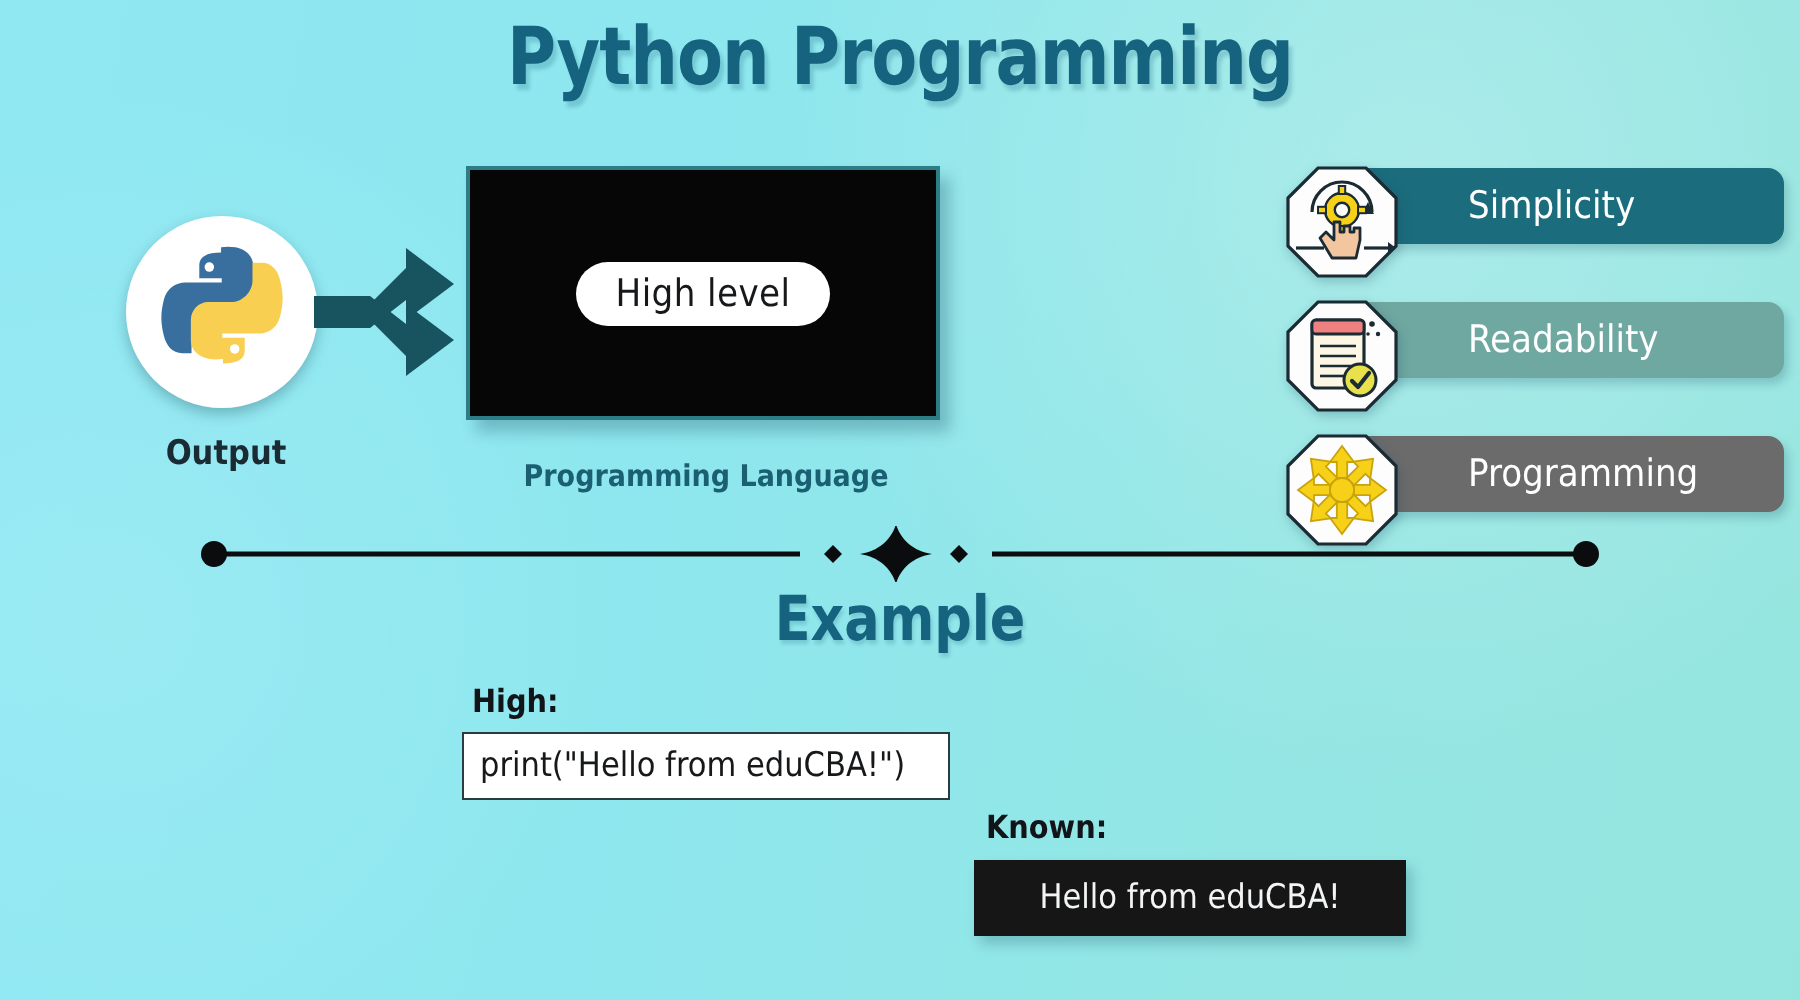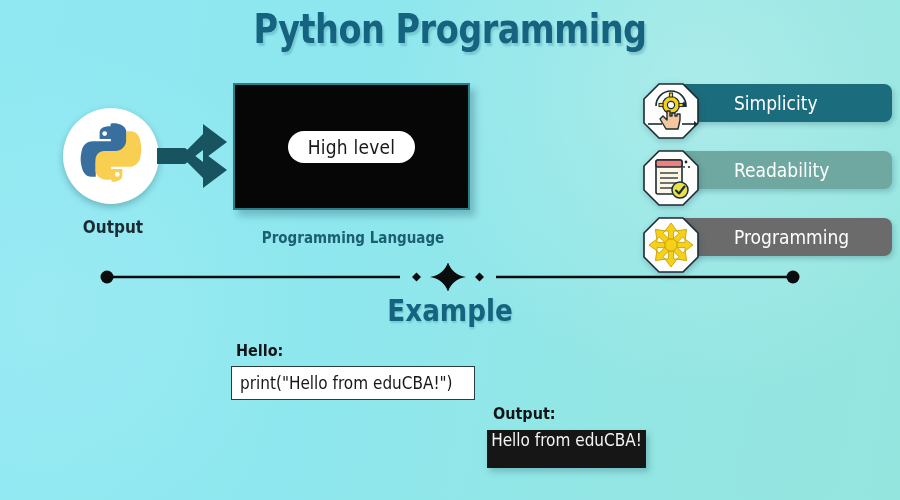--- a/index.html
+++ b/index.html
@@ -234,26 +234,26 @@
     top: 404px;
     font-size: 16px;
     font-weight: bold;
     color: #111418;
     font-family: "DejaVu Sans Condensed", "Liberation Sans Narrow", "Liberation Sans", sans-serif;
   }
   #output-box {
     position: absolute;
     left: 487px;
     top: 430px;
-    width: 159px;
+    width: 216px;
     height: 38px;
     background: #161616;
     box-shadow: 3px 4px 6px rgba(20,70,90,0.25);
     display: flex;
-    align-items: flex-start;
+    align-items: center;
     justify-content: center;
   }
   #output-text {
     font-size: 17px;
     color: #f2f4f5;
     font-family: "DejaVu Sans Condensed", "Liberation Sans Narrow", "Liberation Sans", sans-serif;
     white-space: nowrap;
   }
 
   
@@ -404,24 +404,24 @@
       <path d="M312 14 L316.5 9.5 L321 14 L316.5 18.5 Z" fill="#0a0c0d"></path>
       <path d="M330 14 C340 12.5 346 6 348 -1 C350 6 356 12.5 366 14 C356 15.5 350 22 348 29 C346 22 340 15.5 330 14 Z" fill="#0a0c0d"></path>
       <path d="M375 14 L379.5 9.5 L384 14 L379.5 18.5 Z" fill="#0a0c0d"></path>
       <line x1="396" y1="14" x2="688" y2="14" stroke="#0a0c0d" stroke-width="2.6"></line>
       <circle cx="693" cy="14" r="6.5" fill="#0a0c0d"></circle>
     </svg>
   </span>
 
   <div id="example-heading">Example</div>
 
-  <div id="code-label">Hello:</div>
+  <div id="code-label">High:</div>
   <div id="code-box">
     <span id="code-text">print("Hello from eduCBA!")</span>
   </div>
 
-  <div id="output-label">Output:</div>
+  <div id="output-label">Known:</div>
   <div id="output-box">
     <span id="output-text">Hello from eduCBA!</span>
   </div>
 
 
 </div>
 
 </body></html>

